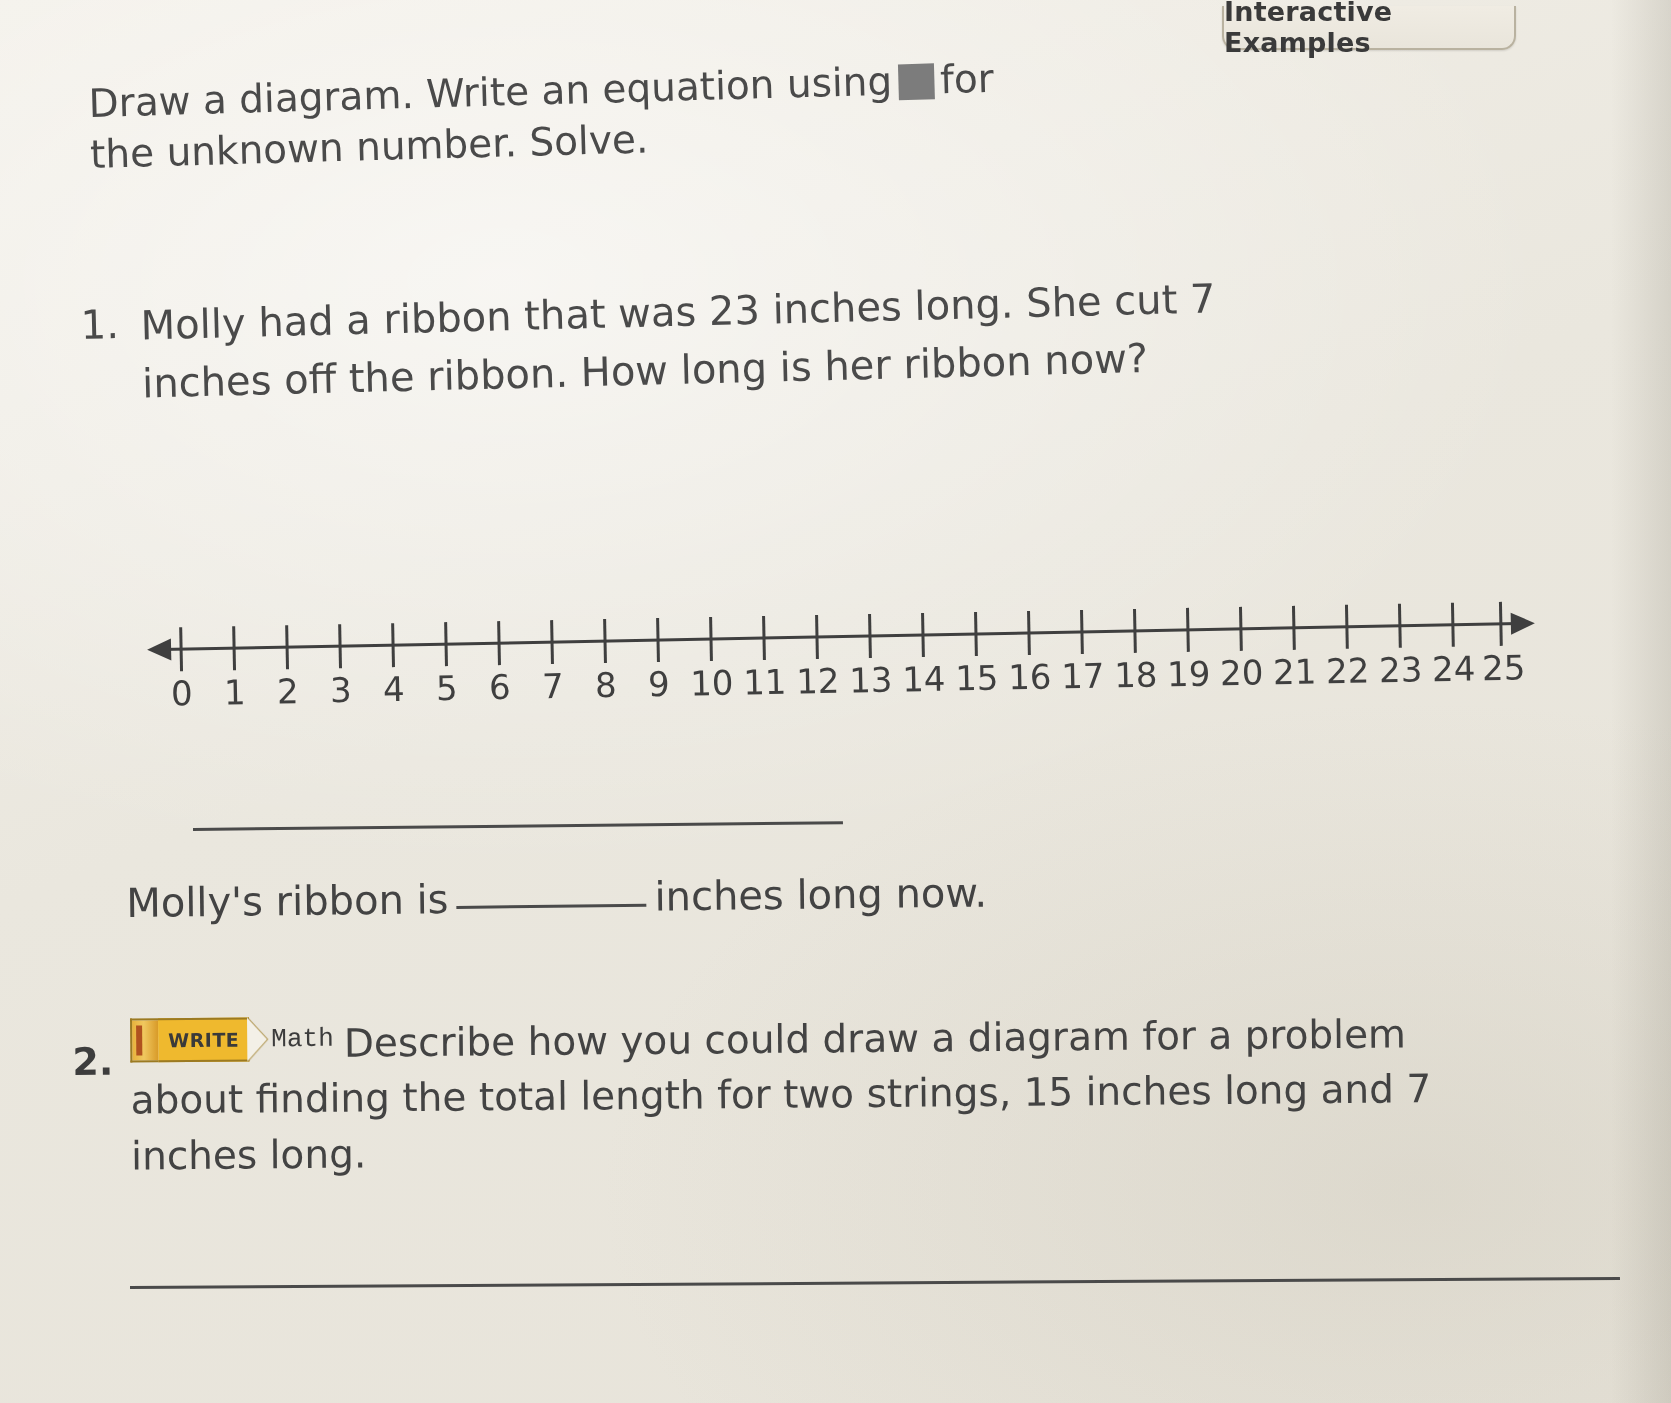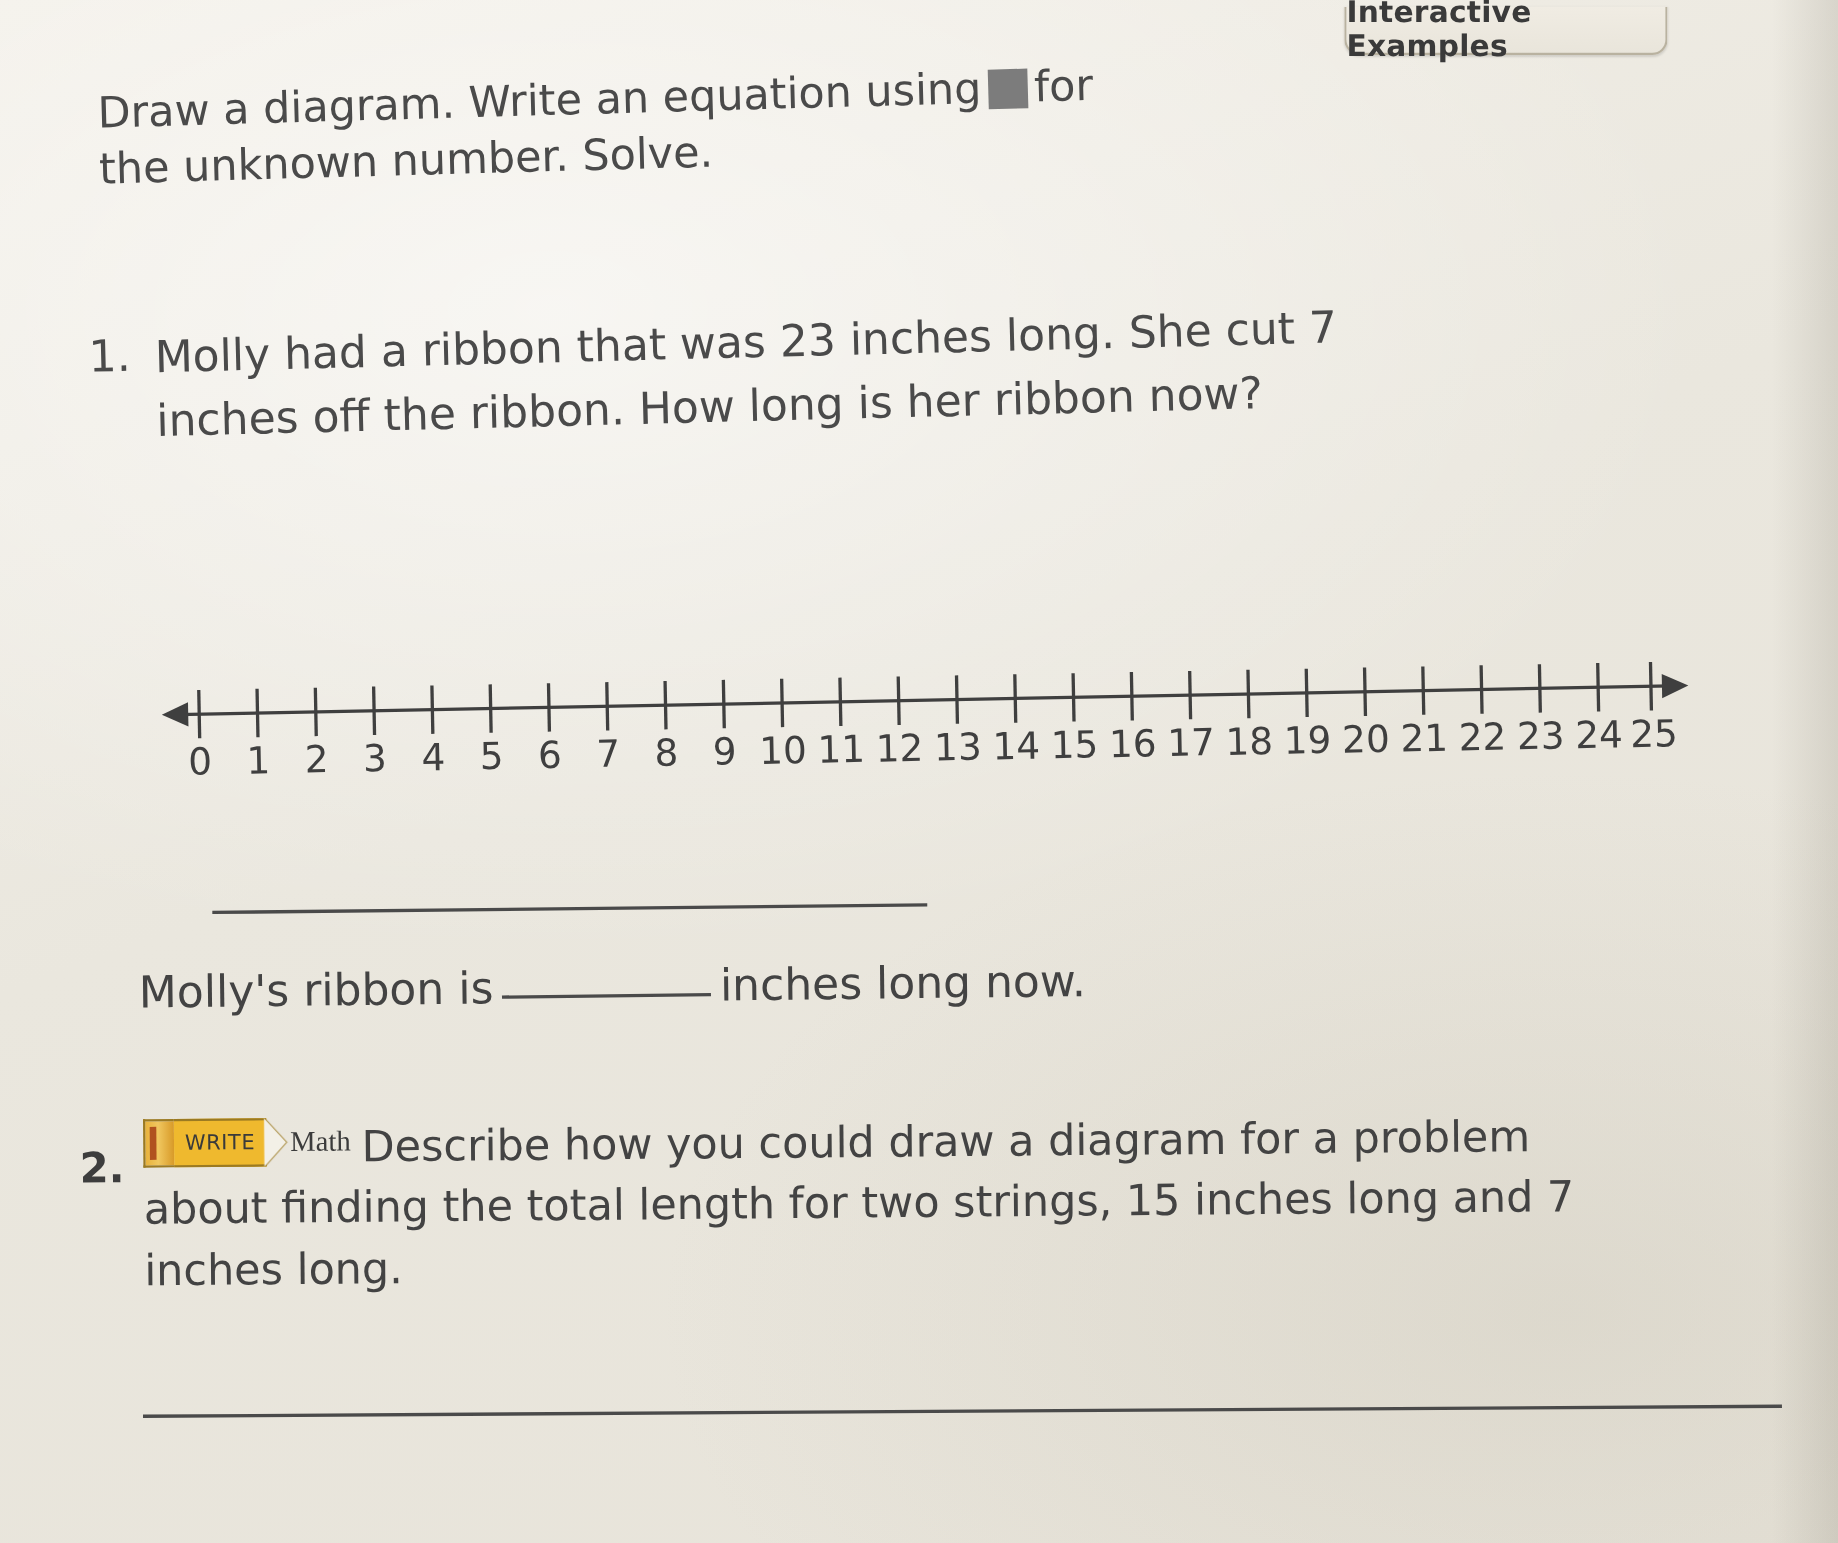--- a/index.html
+++ b/index.html
@@ -215,39 +215,39 @@
   .wm-tag {
     background: #efb92e;
     border: 2px solid #9b7a22;
     border-left: none;
     border-right: none;
     height: 40px;
     display: flex;
     align-items: center;
     padding: 0 10px;
     font-size: 19px;
-    font-weight: normal;
+    font-weight: bold;
     color: #3a3a3a;
     letter-spacing: 0.5px;
   }
   .wm-arrow {
     width: 0;
     height: 0;
     border-top: 22px solid transparent;
     border-bottom: 22px solid transparent;
     border-left: 20px solid #f3f0e7;
     filter: drop-shadow(1px 0 0 #9b7a22);
     position: relative;
     left: -2px;
   }
   .wm-math {
     font-size: 26px;
     color: #3c3c3c;
     margin-left: 2px;
-    font-family: Liberation Serif, serif;
+    font-family: Liberation Mono, monospace;
   }
 
   
   .bottom-rule {
     position: absolute;
     top: 1286px;
     left: 130px;
     width: 1490px;
     height: 3px;
     background: #4a4a4a;

